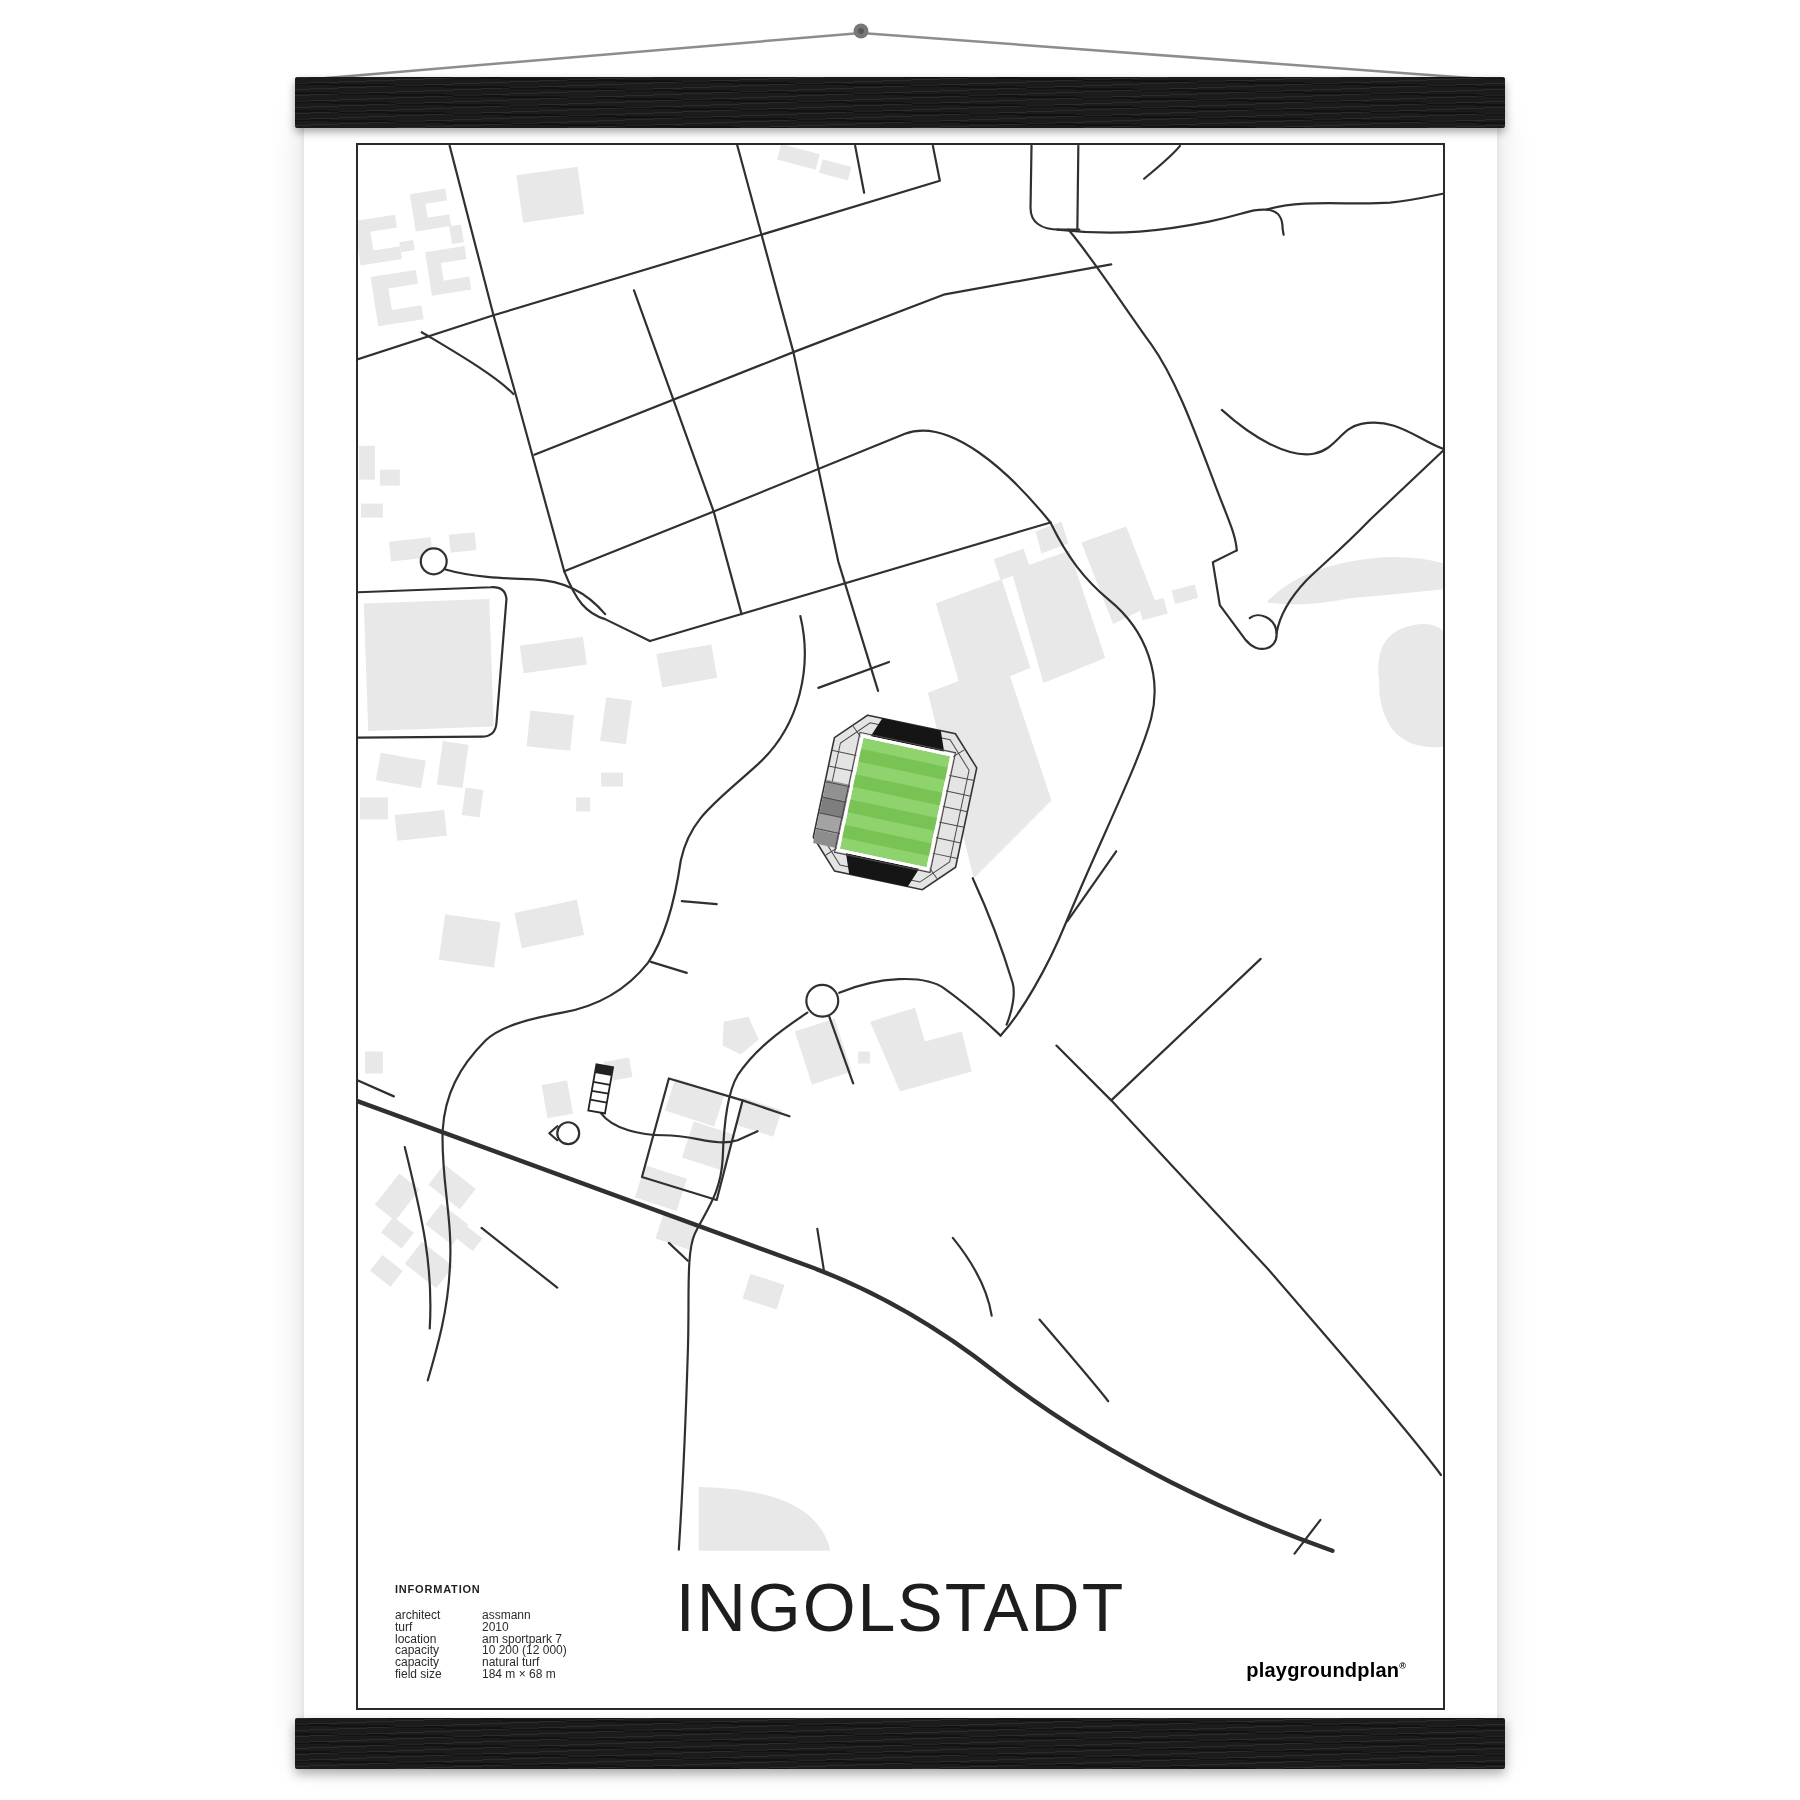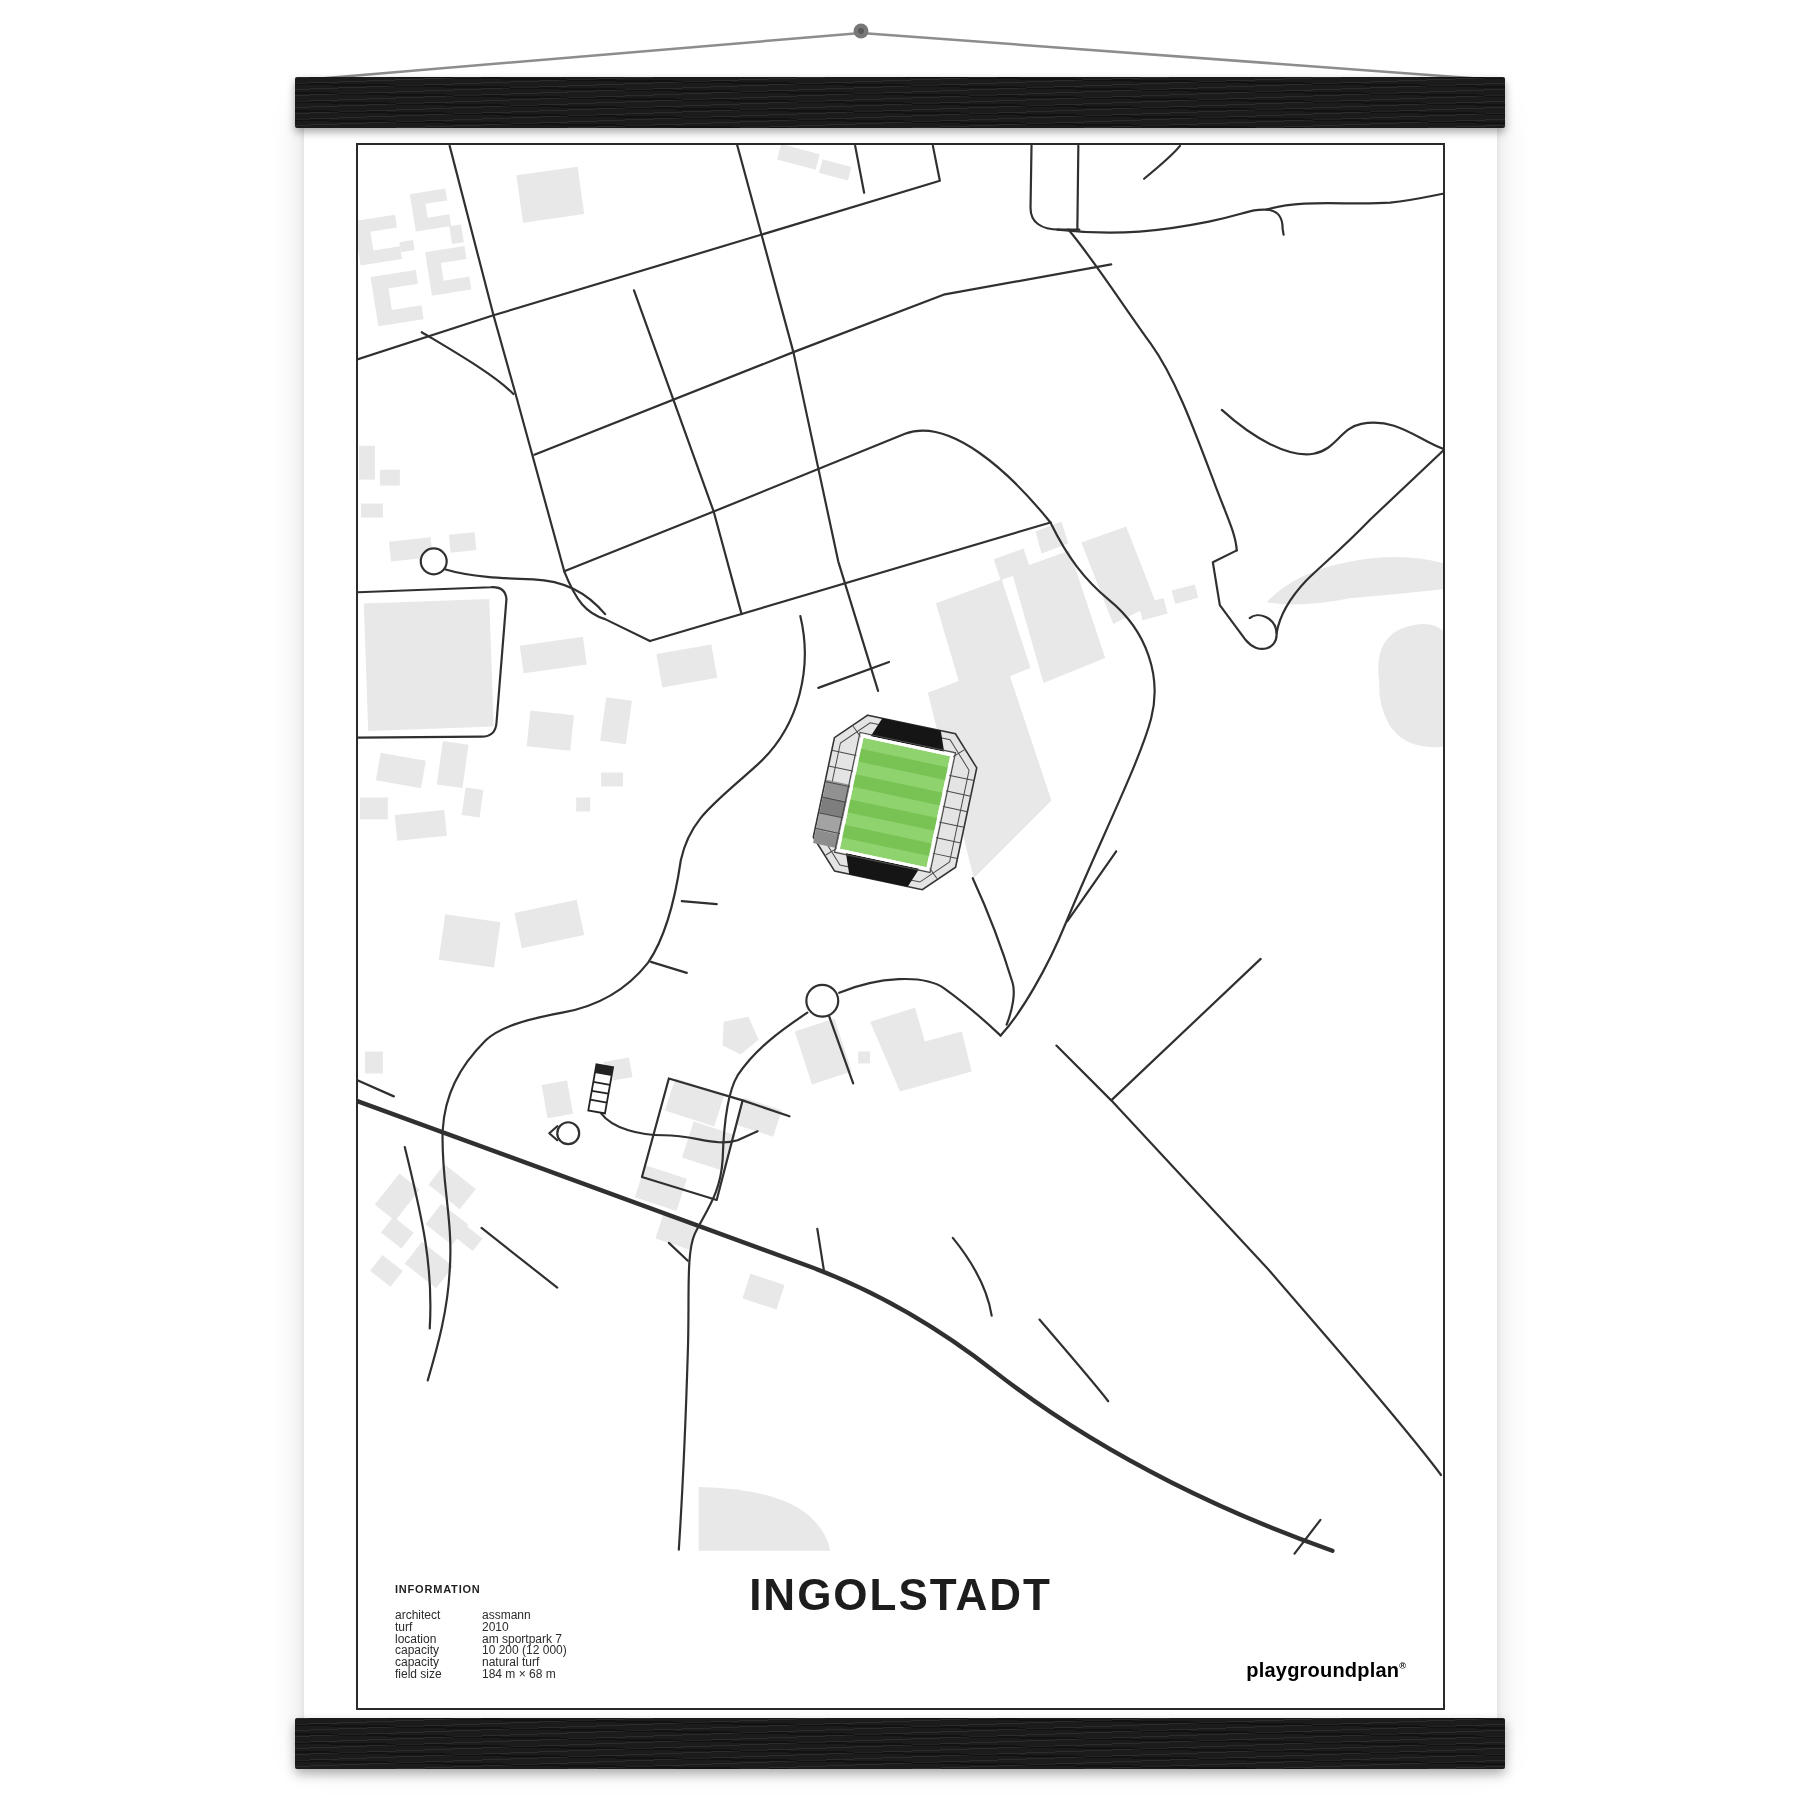--- a/index.html
+++ b/index.html
@@ -20,21 +20,21 @@
          #1b1b1b;}
   #bar-top{top:77px;box-shadow:0 4px 9px rgba(0,0,0,0.35);}
   #bar-bottom{top:1718px;box-shadow:0 5px 11px rgba(0,0,0,0.3);}
   #hanger-svg{position:absolute;left:0;top:0;width:1800px;height:1800px;pointer-events:none;}
   
   #info{position:absolute;left:37px;top:1438px;color:#2b2b2b;}
   #info .head{font-size:11px;font-weight:bold;letter-spacing:0.8px;color:#1f1f1f;margin-bottom:15px;}
   #info .row{display:flex;font-size:12px;line-height:11.8px;}
   #info .row .lb{width:87px;}
   #title{position:absolute;left:0;top:1428px;width:100%;text-align:center;
-         font-size:44px;font-weight:bold;letter-spacing:2px;color:#1d1d1d;line-height:1;}
+         font-size:68px;font-weight:normal;letter-spacing:2px;color:#1d1d1d;line-height:1;}
   #coords{position:absolute;left:0;top:1512px;width:100%;text-align:center;
           font-size:19px;letter-spacing:1px;color:#2e2e2e;}
   #brand{position:absolute;right:37px;top:1514px;font-size:20px;font-weight:bold;color:#000000;letter-spacing:0.2px;}
   #brand sup{font-size:9px;vertical-align:super;}
 </style>
 </head>
 <body>
 
 <div id="canvas">
 

